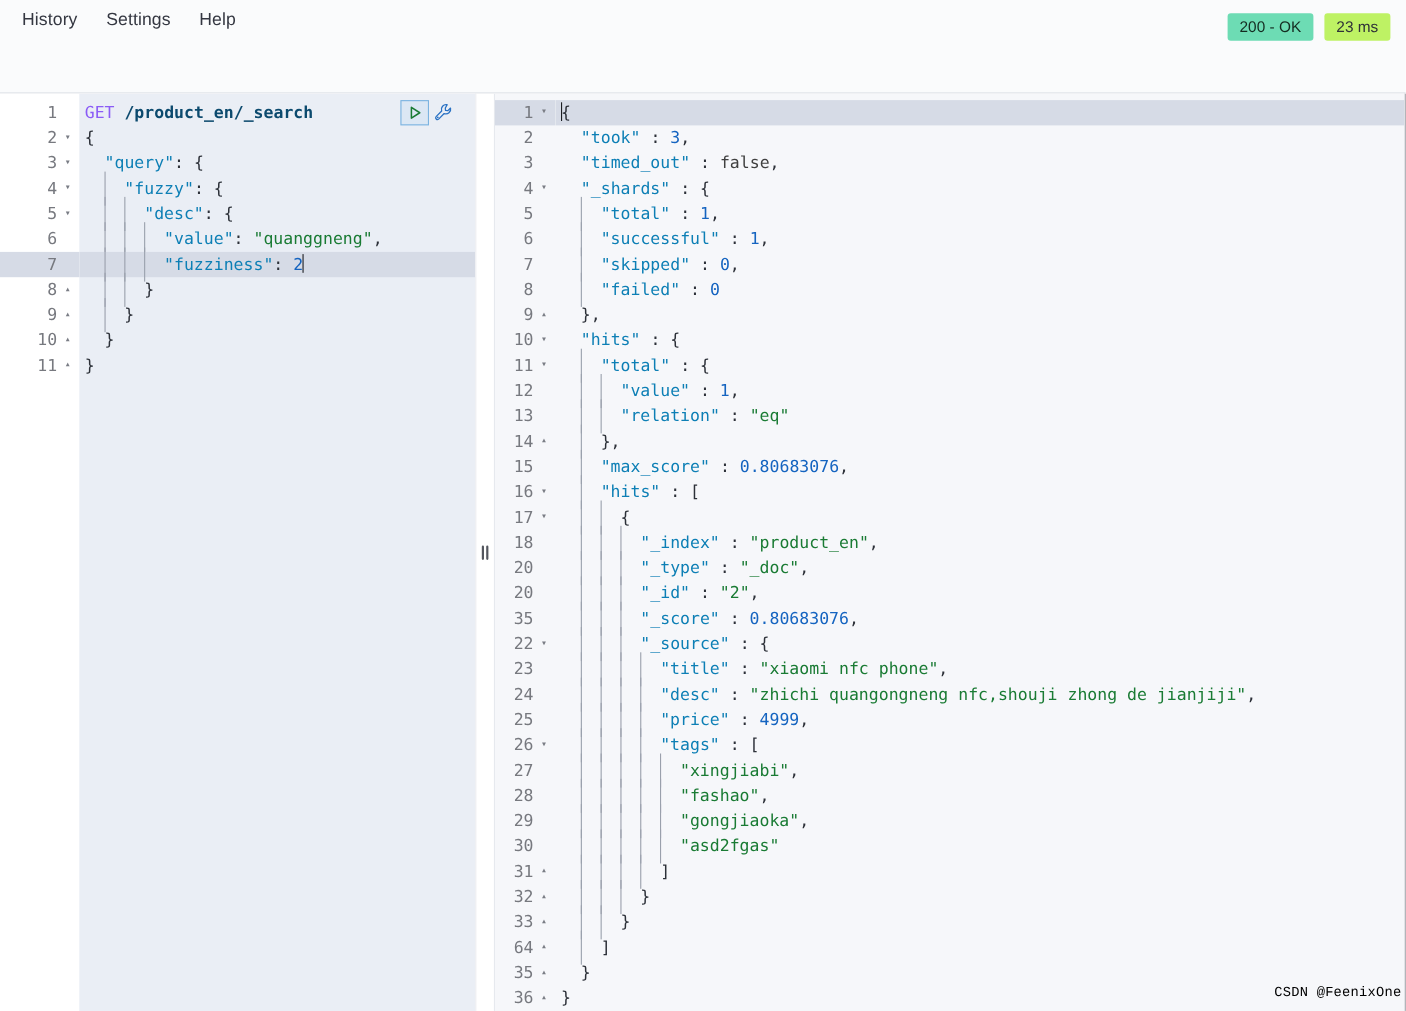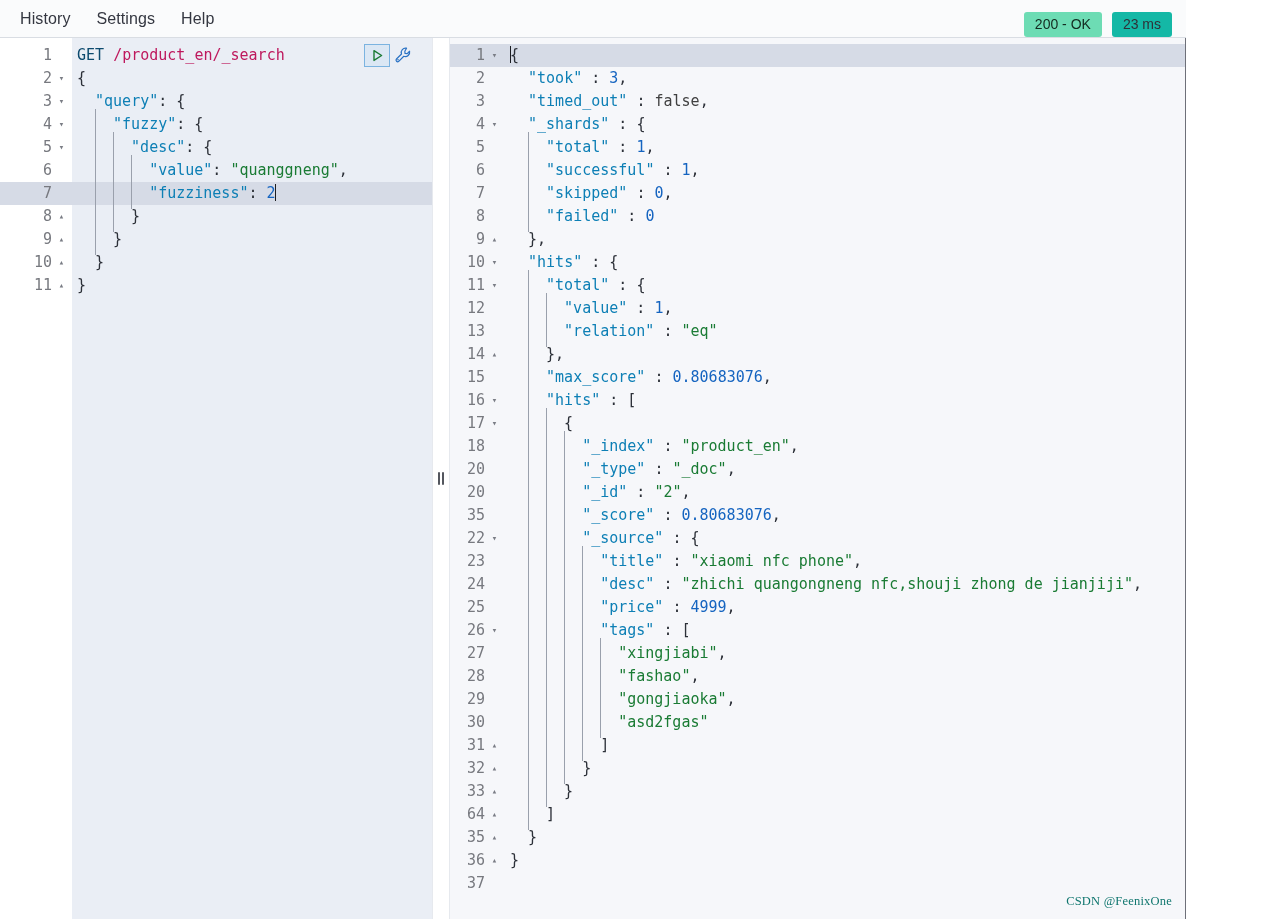--- a/index.html
+++ b/index.html
@@ -7,26 +7,27 @@
   html, body {
     margin: 0; padding: 0;
     width: 1278px; height: 919px;
     overflow: hidden;
     background: #ffffff;
     font-family: "Liberation Sans", sans-serif;
     -webkit-font-smoothing: antialiased;
   }
 
   #app {
-    width: 1186px;
+    width: 1278px;
     height: 919px;
     position: relative;
     background: #fafbfc;
     display: flex;
     flex-direction: column;
+    gap: 47px;
   }
 
   
   .topbar {
     height: 37px;
     min-height: 37px;
     background: #fafbfc;
     display: flex;
     align-items: center;
     padding: 0 14px 0 20px;
@@ -51,21 +52,21 @@
   .badge {
     font-size: 14px;
     border-radius: 3px;
     padding: 4px 11px 5px 11px;
     line-height: 1.15;
     white-space: nowrap;
     color: #1d1e24;
     font-family: "Liberation Sans", sans-serif;
   }
   .badge-status { background: #6ddcb4; color: #142b20; }
-  .badge-time   { background: #14b8a6; color: #2f3138; }
+  .badge-time   { background: #bef264; color: #2f3138; }
 
   
   .editors {
     flex: 1;
     display: flex;
     position: relative;
     border-top: 1px solid #d9dde3;
     background: #ffffff;
     overflow: hidden;
   }
@@ -168,22 +169,22 @@
     content: "";
     position: absolute;
     left: 0px;
     top: -4px;
     bottom: -4px;
     width: 1px;
     background: #9aa0ac;
   }
 
   
-  .t-method { color: #0c4a6e; margin-top: 26px; }
-  .t-url    { color: #be185d; }
+  .t-method { color: #8b5cf6; margin-top: 26px; }
+  .t-url    { color: #0c4a6e; font-weight: bold; }
   .t-key    { color: #0d7fb5; }
   .t-str    { color: #1a7b34; }
   .t-num    { color: #1564c0; }
   .t-bool   { color: #404040; }
   .t-punc   { color: #2c3038; }
   .caret {
     display: inline-block;
     width: 1px;
     height: 17px;
     background: #1b1d22;
@@ -207,25 +208,25 @@
     border: 1px solid #7bb3e0;
     background: #dbe7f4;
     display: flex; align-items: center; justify-content: center;
     cursor: pointer;
   }
   .wrench { cursor: pointer; display: flex; align-items: center; }
 
   
   .watermark {
     position: absolute;
-    right: 14px;
+    right: 4px;
     bottom: 10px;
     font-size: 12.5px;
-    color: #0f766e;
-    font-family: Liberation Serif, serif;
+    color: #000000;
+    font-family: Liberation Mono, monospace;
     letter-spacing: 0.2px;
     user-select: none;
     z-index: 9;
   }
 
   .left-fill {
     position: absolute;
     left: 72px; right: 0;
     top: 0; bottom: 0;
     background: #f4f6fa;

